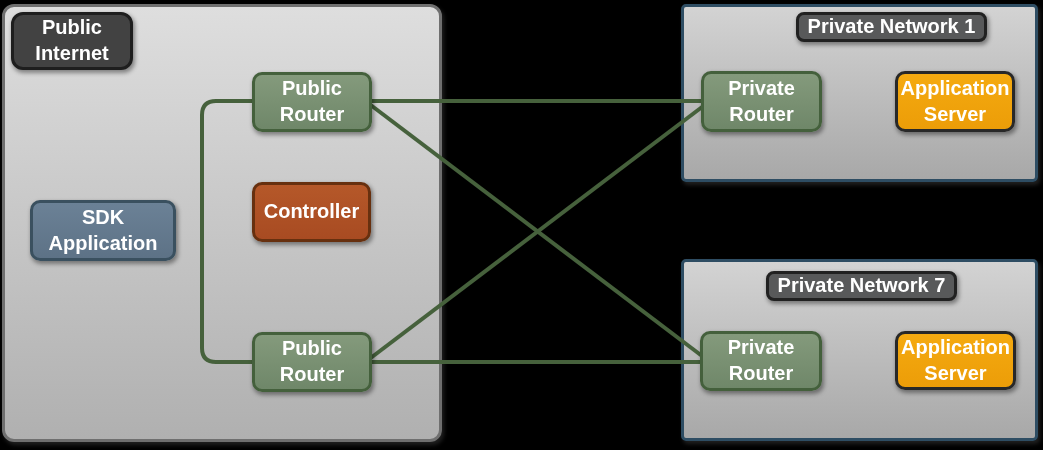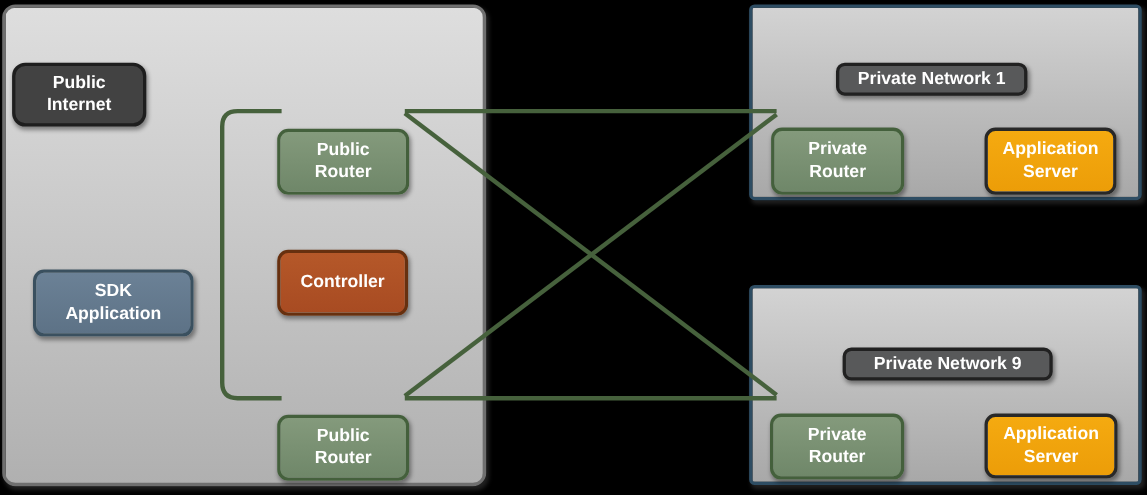--- a/index.html
+++ b/index.html
@@ -55,26 +55,25 @@
   .node {
     position: absolute;
     box-sizing: border-box;
     z-index: 3;
     display: flex;
     align-items: center;
     justify-content: center;
     text-align: center;
     color: #ffffff;
     font-weight: bold;
-    font-size: 16px;
+    font-size: 20px;
     line-height: 1.28;
     white-space: pre-line;
     border-radius: 10px;
     box-shadow: 1.5px 2.5px 4px rgba(0,0,0,0.4);
-    margin-top: 45px;
   }
   .node-router {
     background: linear-gradient(180deg, #849a7c 0%, #6f8769 100%);
     border: 3px solid #44603c;
   }
   .node-sdk {
     background: linear-gradient(180deg, #6b8196 0%, #5d7286 100%);
     border: 3px solid #3a505f;
   }
   .node-controller {
@@ -96,21 +95,21 @@
     border-radius: 8px;
   }
 
   
   #badge-public-internet { left: 11px;  top: 12px;  width: 122px; height: 58px; }
   #node-public-router-top    { left: 252px; top: 72px;  width: 120px; height: 60px; }
   #node-sdk-application  { left: 30px;  top: 200px; width: 146px; height: 61px; }
   #node-controller       { left: 252px; top: 182px; width: 119px; height: 60px; }
   #node-public-router-bottom { left: 252px; top: 332px; width: 120px; height: 60px; }
 
-  #badge-pn1             { left: 760px; top: 12px;  width: 174px; height: 30px; text-align: center; }
+  #badge-pn1             { left: 796px; top: 12px;  width: 191px; height: 30px; text-align: center; }
   #node-private-router-1 { left: 701px; top: 71px;  width: 121px; height: 61px; }
   #node-app-server-1     { left: 895px; top: 71px;  width: 120px; height: 61px; }
 
   #badge-pn2             { left: 766px; top: 271px; width: 191px; height: 30px; }
   #node-private-router-2 { left: 700px; top: 331px; width: 122px; height: 60px; }
   #node-app-server-2     { left: 895px; top: 331px; width: 121px; height: 59px; }
 </style>
 </head>
 <body>
 
@@ -145,21 +144,21 @@
 Router</div>
 
   <div class="node badge-title" id="badge-pn1">Private Network 1</div>
 
   <div class="node node-router" id="node-private-router-1">Private
 Router</div>
 
   <div class="node node-appserver" id="node-app-server-1">Application
 Server</div>
 
-  <div class="node badge-title" id="badge-pn2">Private Network 9</div>
+  <div class="node badge-title" id="badge-pn2">Private Network 7</div>
 
   <div class="node node-router" id="node-private-router-2">Private
 Router</div>
 
   <div class="node node-appserver" id="node-app-server-2">Application
 Server</div>
 
 </div>
 
 </body></html>

